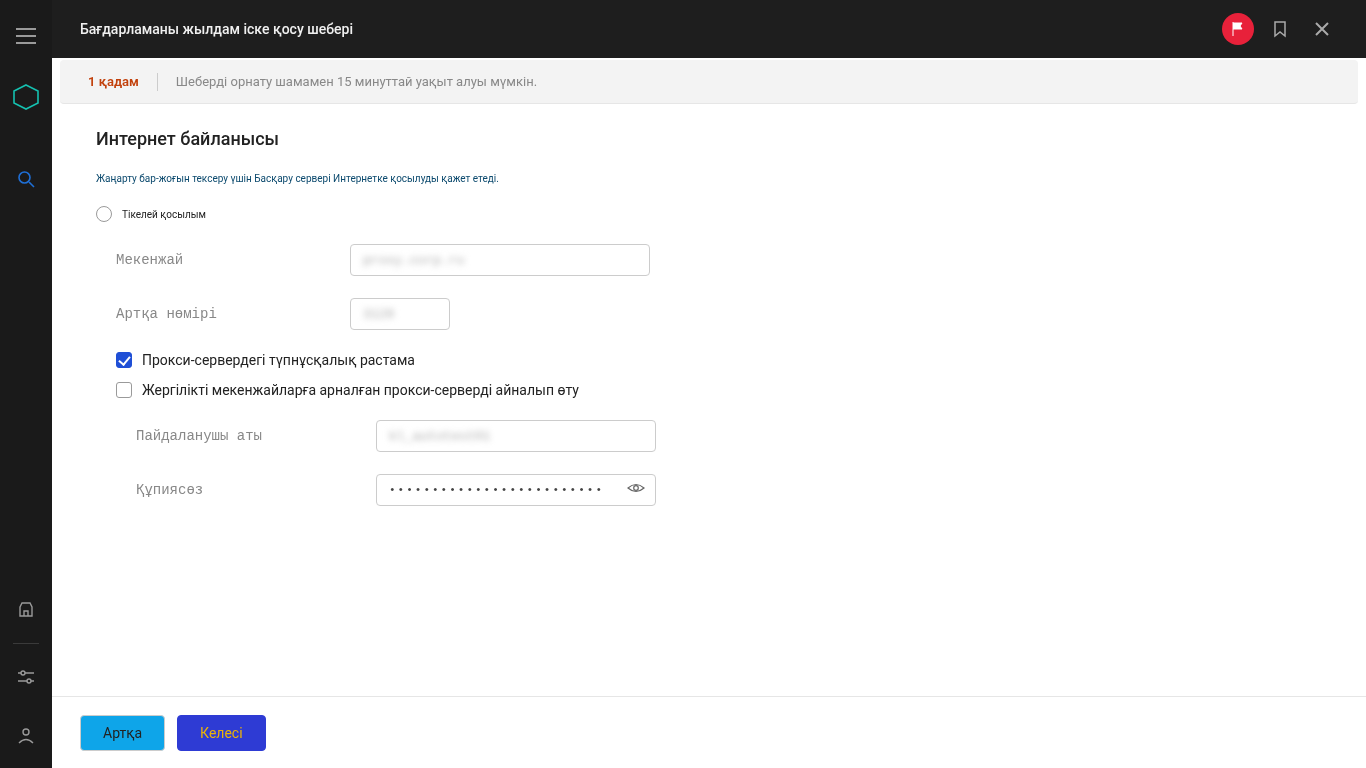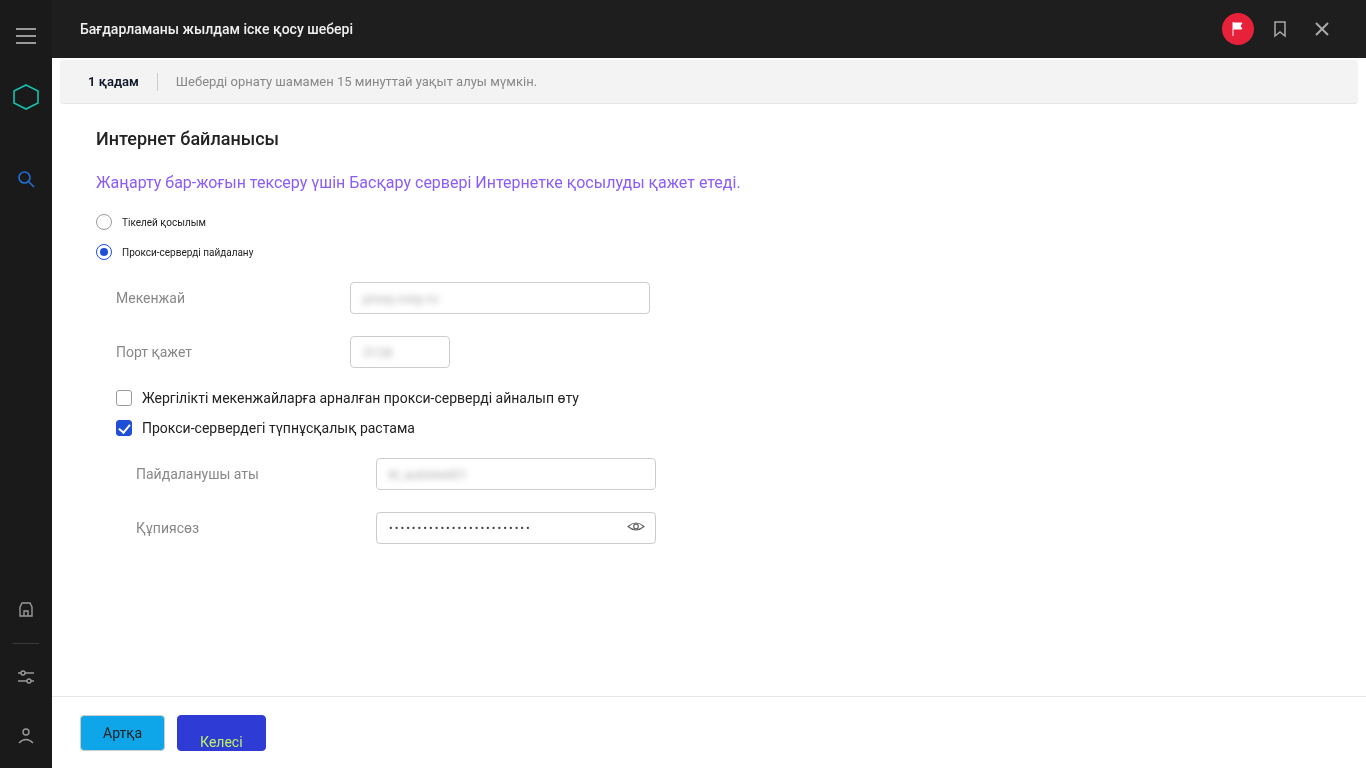--- a/index.html
+++ b/index.html
@@ -62,38 +62,38 @@
   background: #f3f3f3;
   border-bottom: 1px solid #e6e6e6;
   display: flex;
   align-items: center;
   padding: 0 28px;
   font-size: 13px;
   margin: 0 8px;
   border-radius: 4px;
   margin-top: 2px;
 }
-.step-bar .step-label { font-weight: 600; color: #0f172a; }
+.step-bar .step-label { font-weight: 600; color: #c2410c; }
 .step-bar .divider { width:1px; height:18px; background:#ccc; margin: 0 18px; }
 .step-bar .step-desc { color: #888; }
 
 .content {
   flex: 1;
   padding: 24px 44px;
   overflow: auto;
   color: #222;
 }
 .content h2 {
   font-size: 18px;
   font-weight: 500;
   margin-bottom: 24px;
 }
 .content .intro {
-  font-size: 16px;
-  color: #8b5cf6;
+  font-size: 10px;
+  color: #0c4a6e;
   margin-bottom: 22px;
 }
 .radio-row {
   display: flex;
   align-items: center;
   margin-bottom: 14px;
   font-size: 10px;
   cursor: pointer;
 }
 .radio {
@@ -111,20 +111,21 @@
   left:3px; top:3px;
   width:8px; height:8px;
   background:#1f4fd6;
   border-radius:50%;
 }
 .field-row {
   display: flex;
   align-items: center;
   margin: 22px 0;
   padding-left: 20px;
+  font-family: Liberation Mono, monospace;
 }
 .field-row .label {
   width: 234px;
   font-size: 14px;
   color: #888;
 }
 .field-row .input {
   height: 32px;
   border: 1px solid #ccc;
   border-radius: 4px;
@@ -194,22 +195,21 @@
   align-items: center;
 }
 .btn-secondary {
   background: #0ea5e9;
   border: 1px solid #ccc;
   color: #222;
 }
 .btn-primary {
   background: #2e3bd4;
   border: 1px solid #2e3bd4;
-  color: #bef264;
-  align-items: flex-end;
+  color: #eab308;
 }
 </style>
 </head>
 <body>
 
 <div class="left-rail">
   <div class="menu-icon">
     <svg width="20" height="16" viewBox="0 0 20 16">
         <path d="M0 1h20M0 8h20M0 15h20" stroke="#9a9a9a" stroke-width="2"></path>
       </svg>
@@ -275,45 +275,41 @@
   </div>
 
   <div class="content">
     <h2>Интернет байланысы</h2>
     <p class="intro">Жаңарту бар-жоғын тексеру үшін Басқару сервері Интернетке қосылуды қажет етеді.</p>
 
     <div class="radio-row">
       <span class="radio"></span>
       <span>Тікелей қосылым</span>
     </div>
-    <div class="radio-row">
-      <span class="radio checked"></span>
-      <span>Прокси-серверді пайдалану</span>
-    </div>
 
     <div class="field-row">
       <div class="label">Мекенжай</div>
       <div class="input w-300">
         <span class="blur">proxy.corp.ru</span>
       </div>
     </div>
     <div class="field-row">
-      <div class="label">Порт қажет</div>
+      <div class="label">Артқа нөмірі</div>
       <div class="input w-100">
         <span class="blur">3128</span>
       </div>
     </div>
 
     <div class="checkbox-row">
+      <span class="checkbox checked"></span>
+      <span>Прокси-сервердегі түпнұсқалық растама</span>
+    </div>
+    <div class="checkbox-row">
       <span class="checkbox"></span>
       <span>Жергілікті мекенжайларға арналған прокси-серверді айналып өту</span>
-    </div>
-    <div class="checkbox-row">
-      <span class="checkbox checked"></span>
-      <span>Прокси-сервердегі түпнұсқалық растама</span>
     </div>
 
     <div class="auth-block">
       <div class="field-row">
         <div class="label" style="width:240px;">Пайдаланушы аты</div>
         <div class="input" style="width:280px;">
           <span class="blur">kl_autotest01</span>
         </div>
       </div>
       <div class="field-row">

